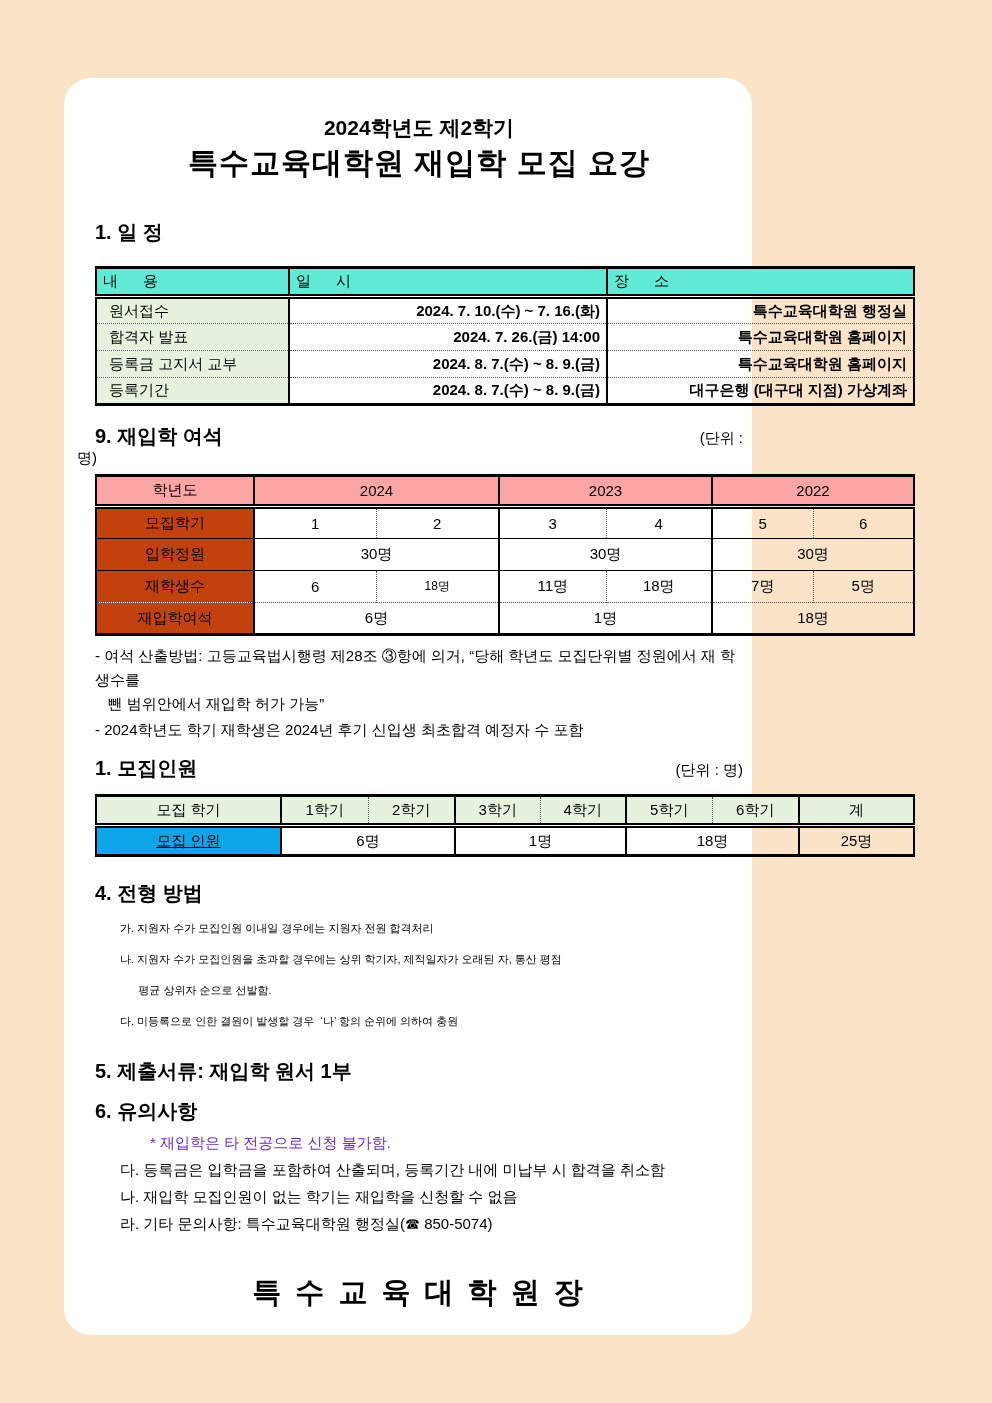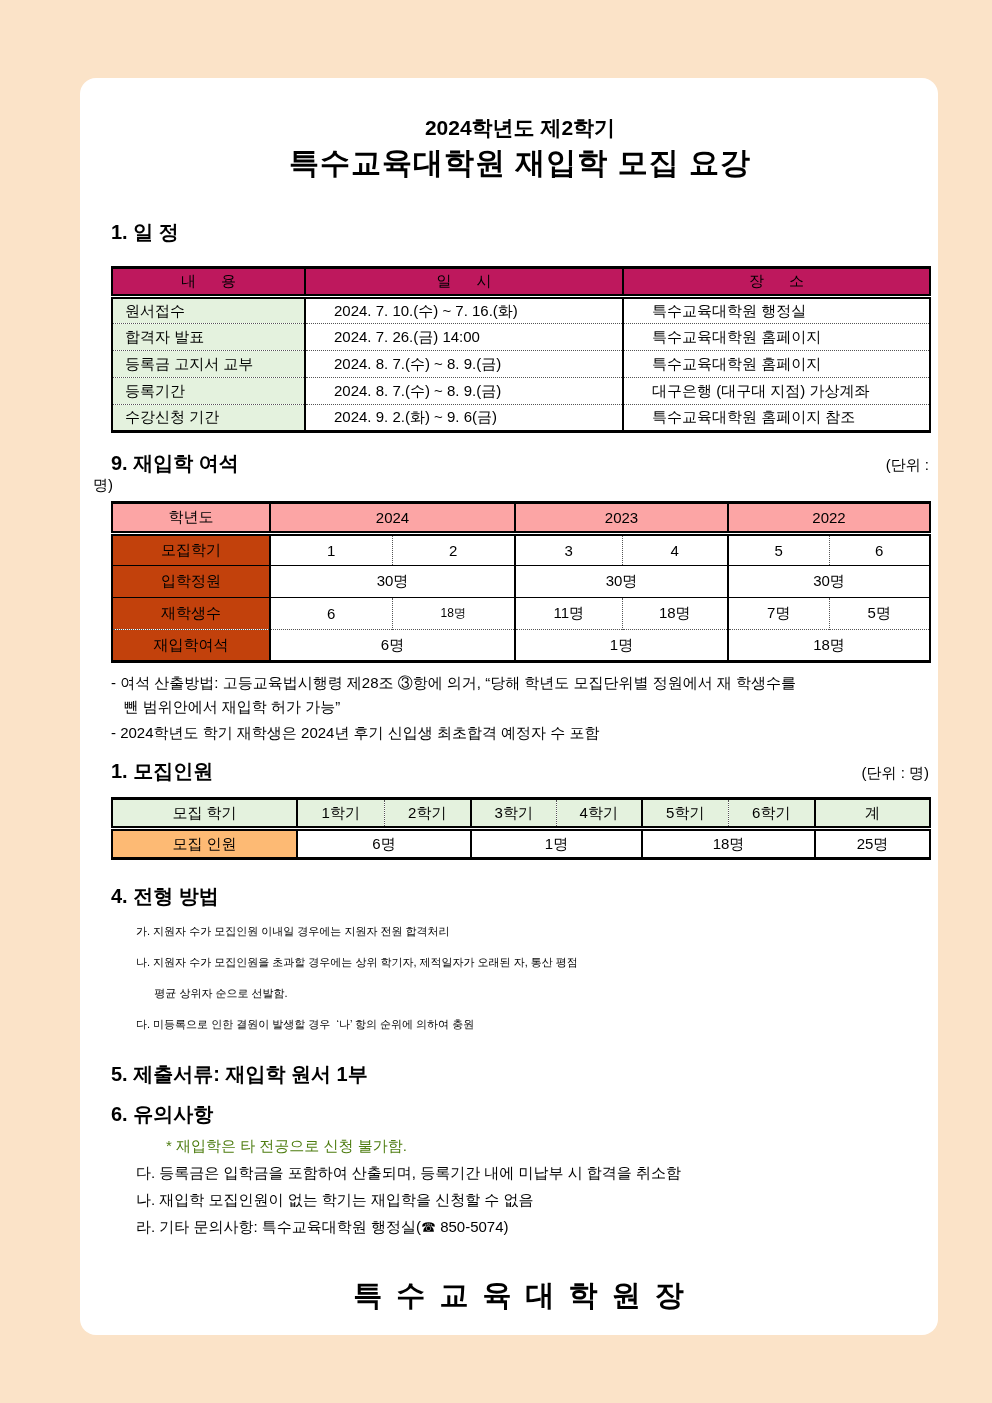--- a/index.html
+++ b/index.html
@@ -5,24 +5,24 @@
   * { box-sizing: border-box; }
   html,body { margin:0; padding:0; }
   body {
     width:992px; height:1403px;
     background:#fbe3c8;
     font-family:"Liberation Sans", sans-serif;
     color:#000;
     position:relative;
   }
   .card {
-    position:absolute; left:80px; top:78px;
-    width:858px; height:1257px;
+    position:absolute; left:64px; top:78px;
+    width:688px; height:1257px;
     background:#ffffff;
-    border-radius:16px;
+    border-radius:27px;
     padding:38px 9px 0 31px;
   }
   .doc-subtitle {
     text-align:center; font-size:21px; font-weight:bold; line-height:24px;
   }
   .doc-title {
     text-align:center; font-size:30px; font-weight:bold; line-height:38px; margin-top:4px;
     letter-spacing:1px;
   }
   .sec-heading {
@@ -44,51 +44,51 @@
   .mt-s5 { margin-top:22px; }
   .mt-s6 { margin-top:16px; }
 
   table { border-collapse:collapse; table-layout:fixed; width:818px; font-size:15px; }
   td { padding:0 6px; overflow:hidden; }
 
   
   .t1 { border:2px solid #000; border-top:3px solid #000; border-bottom:3px solid #000; }
   .t1 td { height:27px; }
   .t1 tr.hdr td {
-    background:#be185d; text-align:center; white-space:pre;
+    background:#5eead4; text-align:left; white-space:pre;
     border-bottom:5px double #000; height:29px;
   }
   .t1 td.lbl { background:#e4f2de; text-align:left; padding-left:12px; }
-  .t1 td.val { text-align:left; padding-left:28px; }
+  .t1 td.val { text-align:right; padding-left:28px;font-weight:bold; }
   .t1 td.b2 { border-left:2px solid #000; }
   .t1 tr.row + tr.row td { border-top:1px dotted #555; }
 
   
   .t2 { border:2px solid #000; border-top:3px solid #000; border-bottom:3px solid #000; }
   .t2 td { height:32px; text-align:center; }
   .t2 tr.hdr td { background:#fca5a5; border-bottom:5px double #000; height:31px; }
   .t2 td.lbl { background:#c2410c; }
   .t2 td.g { border-left:2px solid #000; }
   .t2 td.s { border-left:1px dotted #555; }
   .t2 tr.bsolid td { border-top:1px solid #000; }
   .t2 tr.bdot td { border-top:1px dotted #555; }
   .t2 td.small { font-size:12px; }
 
   
   .t3 { border:2px solid #000; border-top:3px solid #000; border-bottom:3px solid #000; }
   .t3 td { height:30px; text-align:center; }
   .t3 tr.hdr td { background:#e4f2de; border-bottom:5px double #000; }
-  .t3 td.lbl { background:#fdba74; }
+  .t3 td.lbl { background:#0ea5e9;text-decoration:underline; }
   .t3 td.g { border-left:2px solid #000; }
   .t3 td.s { border-left:1px dotted #555; }
 
   .note-block { margin-top:8px; font-size:15px; line-height:24px; white-space:pre-wrap; }
   .list-item  { font-size:11px; line-height:31px; white-space:pre-wrap; padding-left:25px; margin:0; }
   .list-item-6 { font-size:15px; line-height:27px; white-space:pre-wrap; padding-left:25px; margin:0; }
-  .warning-note { color:#4d7c0f; font-size:15px; line-height:27px; padding-left:55px; margin:0; }
+  .warning-note { color:#6d28d9; font-size:15px; line-height:27px; padding-left:55px; margin:0; }
   .sec4-body { margin-top:8px; }
   .sec6-body { margin-top:6px; }
 
   .footer-signature {
     text-align:center; font-size:29px; font-weight:bold; letter-spacing:3px;
     margin-top:36px;
   }
 </style>
 </head>
 <body>
@@ -124,25 +124,20 @@
     </tr>
     <tr class="row">
       <td class="lbl">등록금 고지서 교부</td>
       <td class="val b2">2024. 8. 7.(수) ~ 8. 9.(금)</td>
       <td class="val b2">특수교육대학원 홈페이지</td>
     </tr>
     <tr class="row">
       <td class="lbl">등록기간</td>
       <td class="val b2">2024. 8. 7.(수) ~ 8. 9.(금)</td>
       <td class="val b2">대구은행 (대구대 지점) 가상계좌</td>
-    </tr>
-    <tr class="row">
-      <td class="lbl">수강신청 기간</td>
-      <td class="val b2">2024. 9. 2.(화) ~ 9. 6(금)</td>
-      <td class="val b2">특수교육대학원 홈페이지 참조</td>
     </tr>
   </tbody>
     </table>
 
   <div class="heading-row mt-s2">
     <div class="sec-heading">9. 재입학 여석</div>
     <div class="unit-label">(단위 :</div>
   </div>
   <div class="unit-wrap">명)</div>
 

